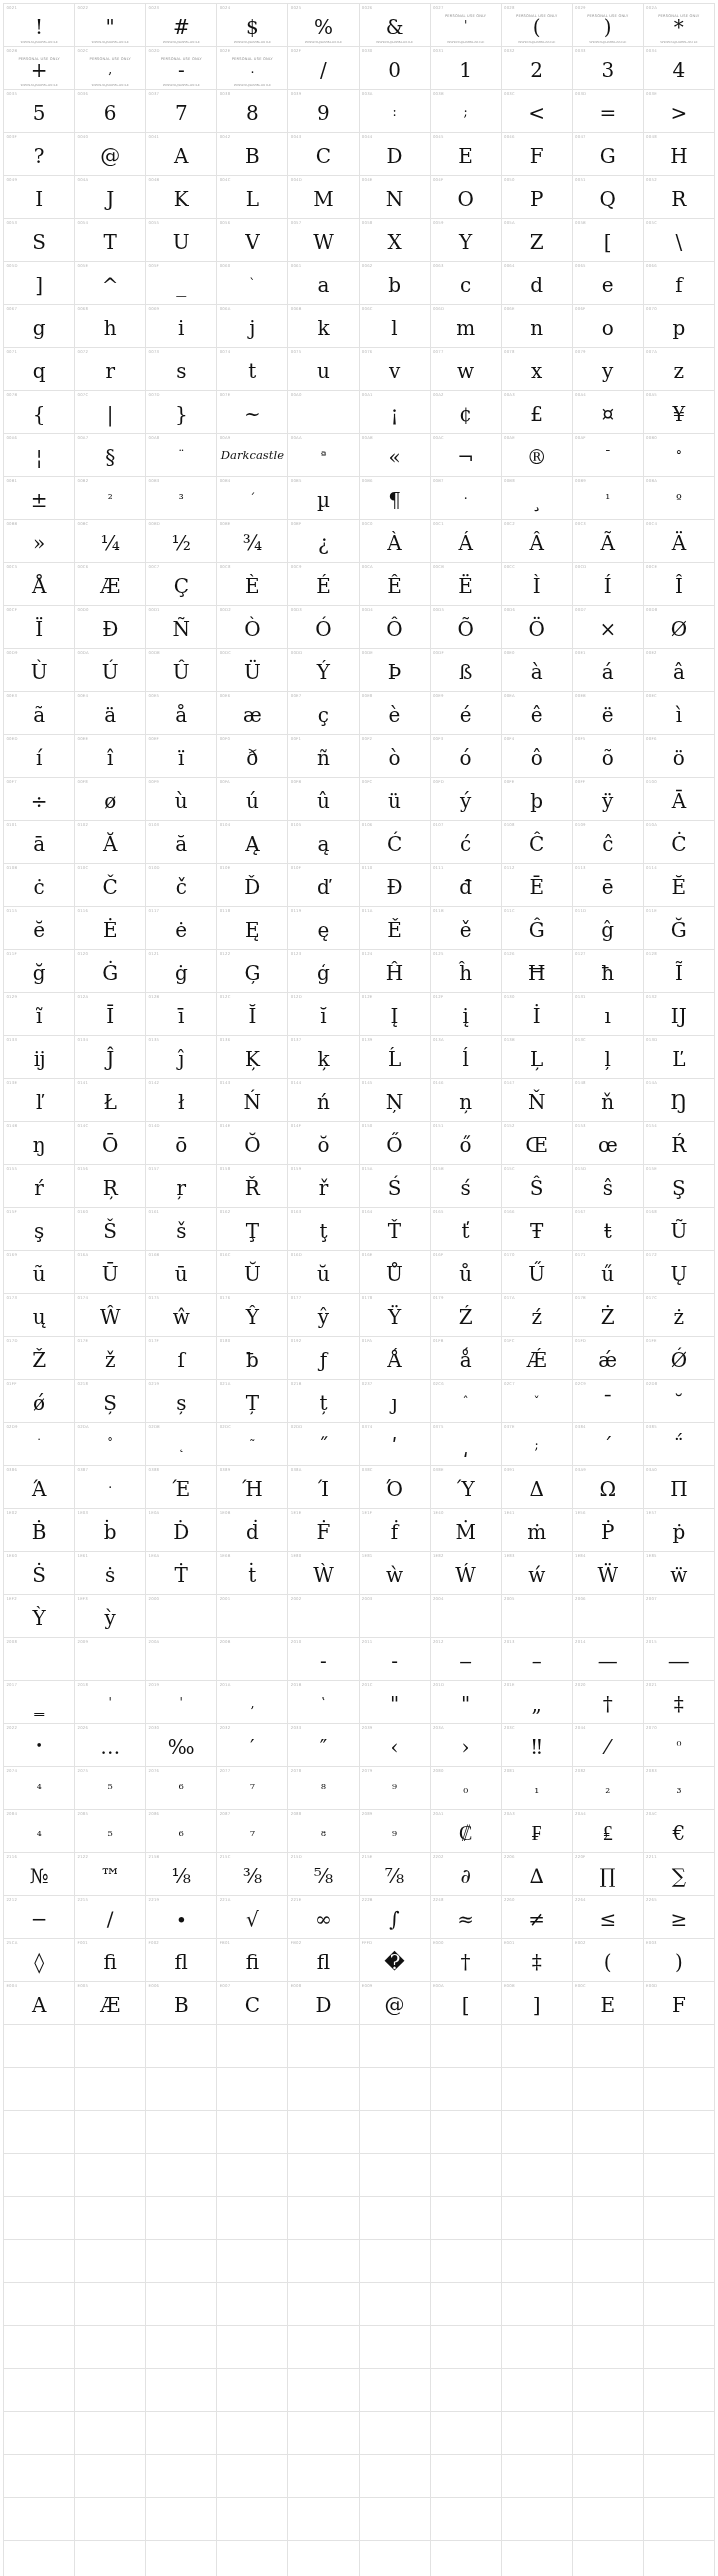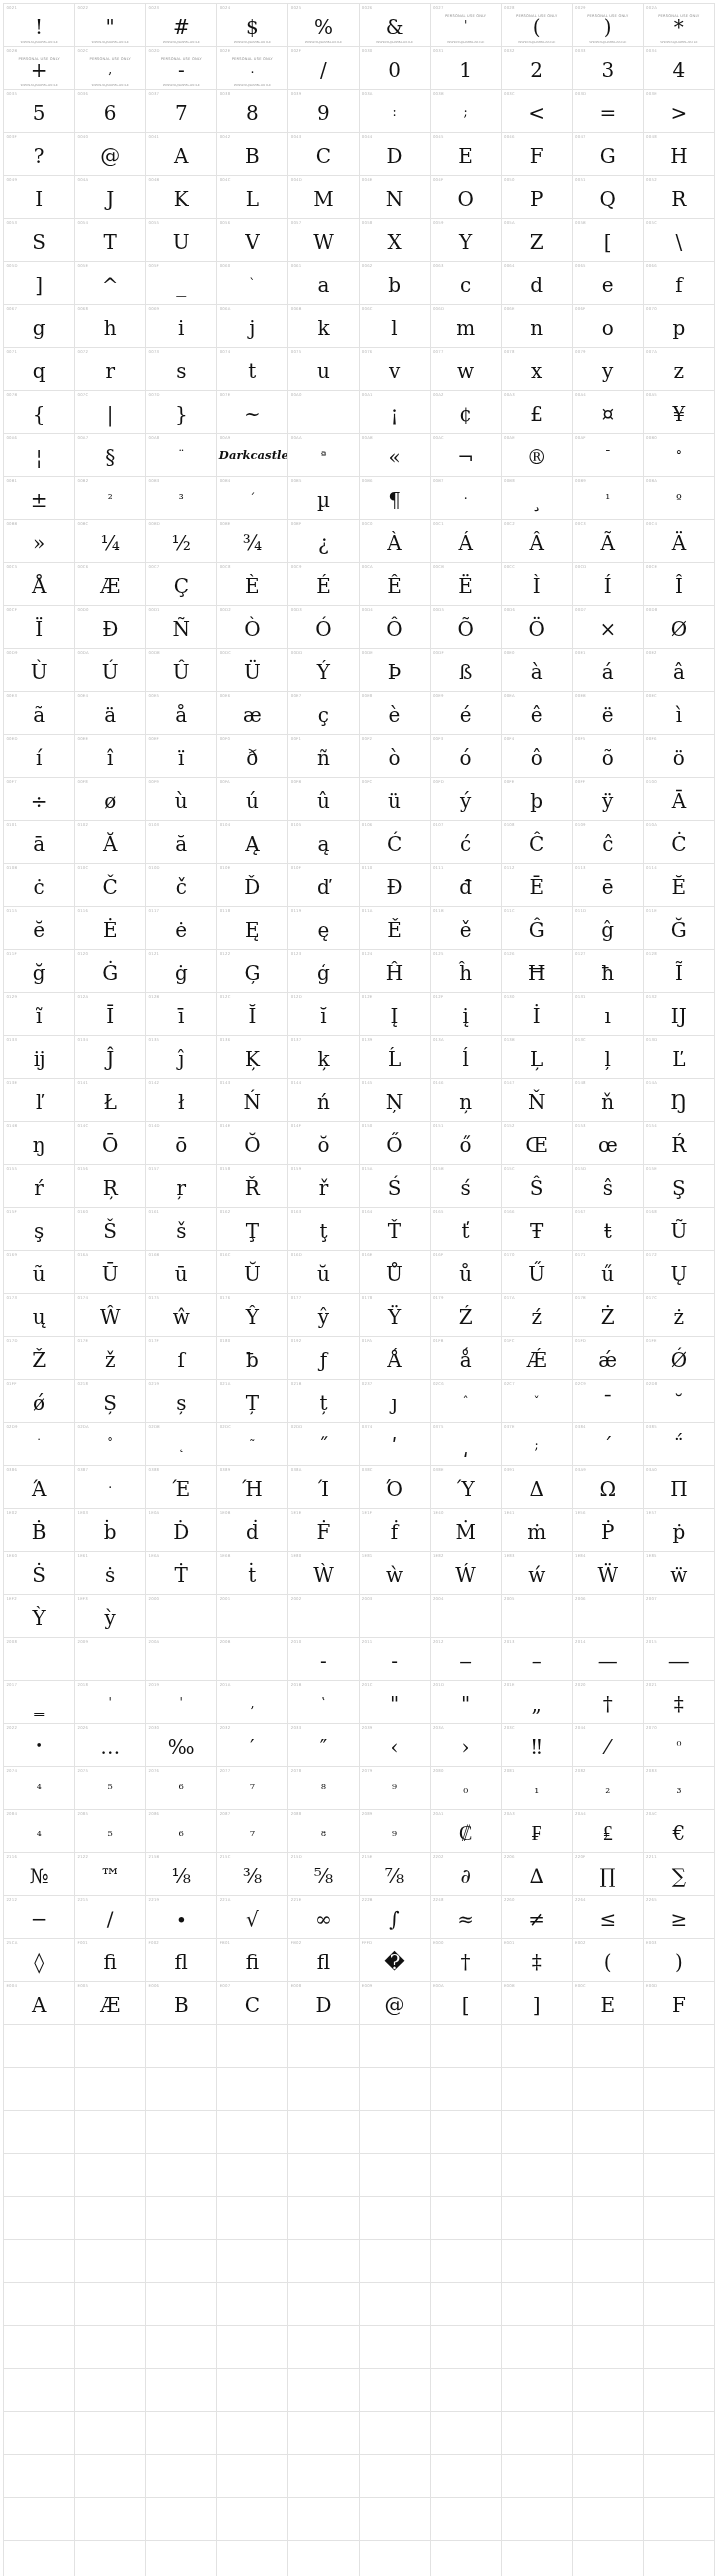--- a/index.html
+++ b/index.html
@@ -87,21 +87,21 @@
     letter-spacing: 0.2px;
   }
   .wordmark {
     position: absolute;
     left: 1.5px;
     right: 1.5px;
     top: 50%;
     transform: translateY(-50%);
     text-align: center;
     font-family: "DejaVu Serif", serif;
-    font-weight: bold;
+    font-weight: normal;
     font-style: italic;
     font-size: 11.6px;
     color: #111;
     white-space: nowrap;
   }
 </style>
 </head>
 <body>
 
 <div id="sheet">

